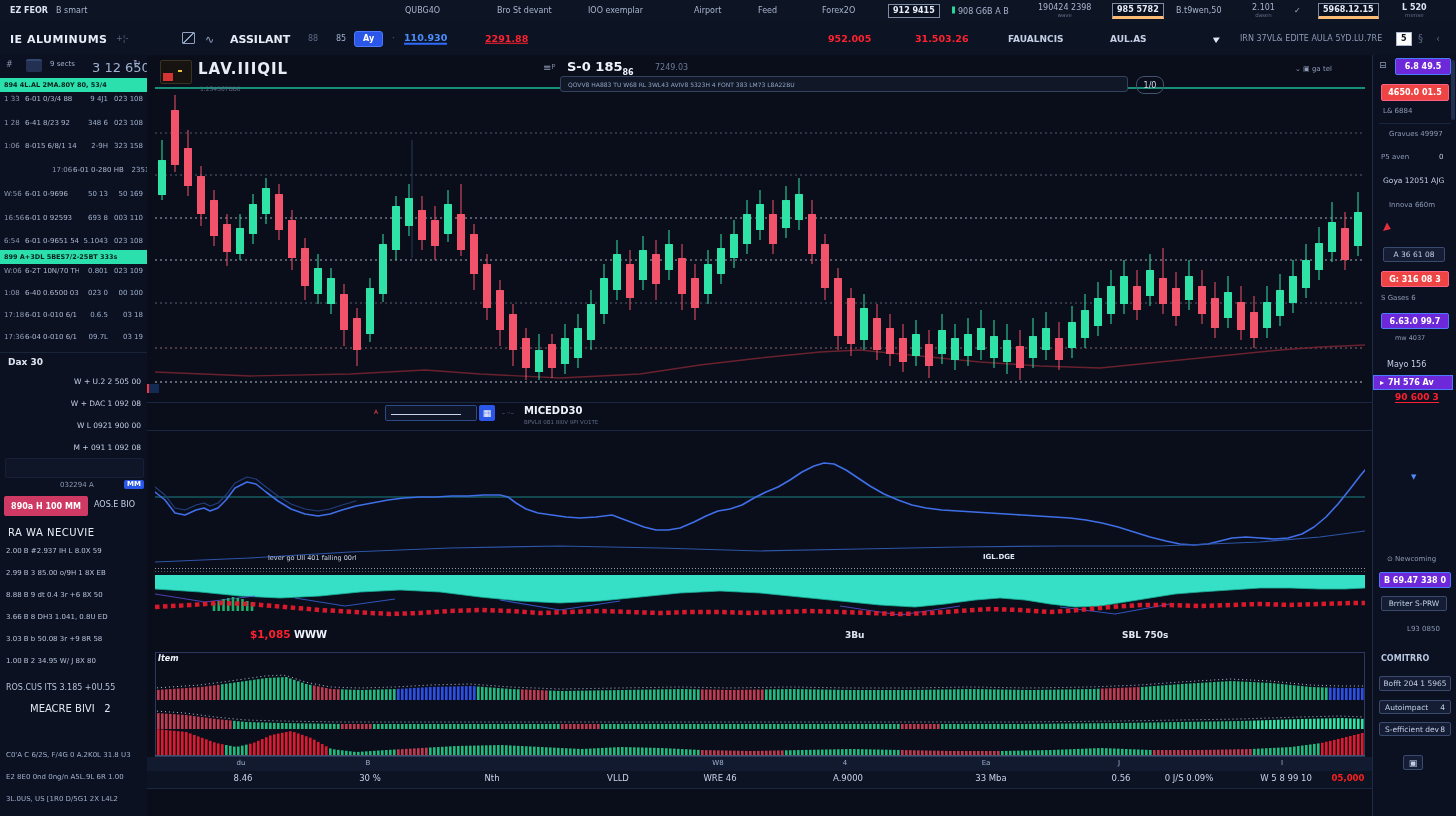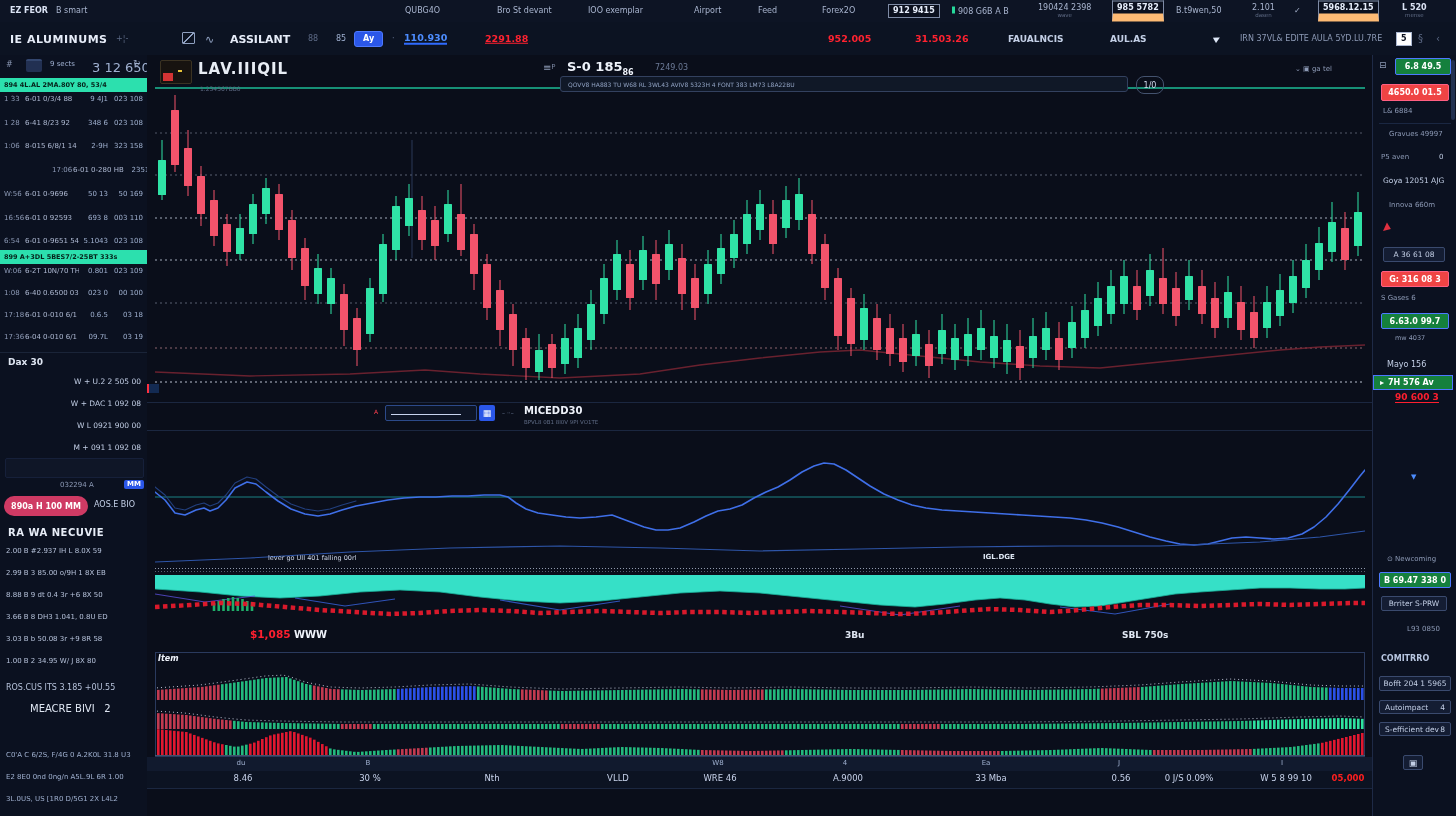--- a/index.html
+++ b/index.html
@@ -5,21 +5,21 @@
   html,body{margin:0;padding:0;background:#090d17;}
   #app{position:relative;width:1456px;height:816px;overflow:hidden;background:#0a0e1a;
        font-family:"DejaVu Sans","Liberation Sans",sans-serif;color:#c7d2e8;}
   .abs{position:absolute;}
   .nw{white-space:nowrap;line-height:1;}
   
   #menubar{position:absolute;left:0;top:0;width:1456px;height:22px;background:#0d1424;border-bottom:1px solid #1a2338;}
   .mi{position:absolute;top:50%;transform:translateY(-50%);font-size:8px;color:#a9b5cf;white-space:nowrap;line-height:1;}
   .mi.b{font-weight:bold;color:#dbe3f4;}
   .mi.box{border:1px solid #7e8ba5;padding:2px 4px;font-weight:bold;color:#e6edfa;background:#0b101e;}
-  .mi.blue{border-bottom:8px solid #fdba74;}
+  .mi.blue{border-bottom:3px solid #fdba74;}
   .mi .sub{display:block;font-size:5.5px;color:#5f6b85;text-align:center;margin-top:1px;font-weight:normal;}
   .mi.green::before{content:"";display:inline-block;width:3px;height:7px;background:#25d89a;margin-right:3px;}
   
   #toolbar{position:absolute;left:0;top:22px;width:1456px;height:33px;background:#0c1322;border-bottom:1px solid #202c4a;}
   .tb{position:absolute;top:50%;transform:translateY(-50%);white-space:nowrap;line-height:1;}
   .tb-title{font-size:11px;font-weight:bold;color:#e6ecf8;letter-spacing:.5px;text-align:center;}
   .tb-dim{font-size:8px;color:#5d6a86;}
   .t-red{color:#ff2230;font-weight:bold;font-size:9.5px;}
   .t-blue{color:#4d8dff;font-weight:bold;font-size:9.5px;border-bottom:2px solid #2f6bff;padding-bottom:1px;}
   .btn-ay{background:#2b57e8;color:#fff;font-size:8px;font-weight:bold;border-radius:3px;padding:3px 8px;border:1px solid #4d79ff;}
@@ -31,26 +31,26 @@
   .wrow{position:absolute;left:4px;width:139px;display:flex;gap:3px;font-size:7px;color:#aeb9d2;white-space:nowrap;line-height:1;}
   .wrow .c1{width:18px;color:#8d9ab6;}
   .wrow .c2{flex:1;overflow:hidden;}
   .wrow .c3{width:26px;text-align:right;color:#9fb0cf;}
   .wrow .c4{width:32px;text-align:right;color:#9fb0cf;}
   .teal-row{position:absolute;left:0;width:147px;height:14px;background:#2ce0ae;color:#06231b;
             font-size:6.5px;font-weight:bold;display:flex;align-items:center;padding-left:4px;box-sizing:border-box;white-space:nowrap;overflow:hidden;}
   .dax-row{position:absolute;right:6px;font-size:7.5px;color:#c3cfe6;white-space:nowrap;line-height:1;}
   .pos-row{position:absolute;left:6px;width:135px;font-size:7px;color:#b6c2da;white-space:nowrap;overflow:hidden;line-height:1;}
   .lsb-div{position:absolute;left:0;width:147px;height:1px;background:#1a2438;}
-  .sell-btn{position:absolute;left:4px;top:441px;width:84px;height:20px;background:#cf3a64;border-radius:10px;
+  .sell-btn{position:absolute;left:4px;top:441px;width:84px;height:20px;background:#cf3a64;border-radius:2px;
             color:#fff;font-size:8px;font-weight:bold;display:flex;align-items:center;justify-content:center;white-space:nowrap;}
   
   #rsb{position:absolute;left:1372px;top:55px;width:84px;height:761px;background:#0b1120;border-left:1px solid #1e2a46;}
   .rbtn{position:absolute;border-radius:2px;font-size:8px;font-weight:bold;color:#fff;display:flex;align-items:center;justify-content:center;white-space:nowrap;box-sizing:border-box;}
-  .rbtn.blue{background:#15803d;border:1px solid #4d79ff;}
+  .rbtn.blue{background:#6d28d9;border:1px solid #4d79ff;}
   .rbtn.red{background:#ef4444;border:1px solid #ff5f82;}
   .rbtn.dark{background:#141d33;border:1px solid #3a4a6e;color:#c3cfe6;font-weight:normal;font-size:7.5px;}
   .rtxt{position:absolute;font-size:7px;color:#8d9ab6;white-space:nowrap;line-height:1;}
   .rtxt.lt{color:#c3cfe6;}
   
   #chartcol{position:absolute;left:147px;top:55px;width:1225px;height:761px;background:#0a0e1a;}
   #candle-svg,#mom-svg,#rib-svg,#hist-svg{position:absolute;left:155px;background:transparent;}
   .hline{position:absolute;left:147px;width:1225px;height:1px;background:#1b2740;}
   .axis-strip1{position:absolute;left:147px;top:757px;width:1225px;height:14px;background:#111a2e;}
   .axis-strip2{position:absolute;left:147px;top:771px;width:1225px;height:17px;background:#0c1322;border-bottom:1px solid #1b2740;}
@@ -132,21 +132,21 @@
   <div class="lsb-div" style="top:297px"></div>
   <div class="abs nw" style="left:8px;top:303px;font-size:9px;font-weight:bold;color:#dfe6f2">Dax 30</div>
 
   <div class="abs" style="left:5px;top:403px;width:137px;height:18px;background:#0f1627;border:1px solid #16203a;border-radius:2px"></div>
   <div class="abs nw" style="left:60px;top:427px;font-size:7px;color:#8d9ab6">032294 A</div>
   <div class="abs nw" style="left:124px;top:425px;font-size:7px;font-weight:bold;color:#fff;background:#2b57e8;padding:1px 3px;border-radius:2px">MM</div>
 
   <div class="sell-btn">890a H 100 MM</div>
   <div class="abs nw" style="left:94px;top:446px;font-size:8px;color:#c3cfe6">AOS.E BIO</div>
 
-  <div class="abs nw" style="left:8px;top:473px;font-size:10px;font-weight:bold;letter-spacing:.5px;color:#e8eef8">RA WA NECUVIE</div>
+  <div class="abs nw" style="left:8px;top:473px;font-size:10px;font-weight:normal;letter-spacing:.5px;color:#e8eef8">RA WA NECUVIE</div>
 
   <div class="abs nw" style="left:6px;top:629px;font-size:8px;color:#b6c2da">ROS.CUS ITS 3.185    +0U.55</div>
   <div class="abs nw" style="left:30px;top:649px;font-size:10px;color:#dfe6f2">
     <span>MEACRE BIVI</span>&nbsp;&nbsp;&nbsp;<span>2</span>
   </div>
 <div class="wrow" style="top: 41px;">
         <span class="c1">1 33</span>
         <span class="c2">6-01 0/3/4 88</span>
         <span class="c3">9 4J1</span>
         <span class="c4">023 108</span>

